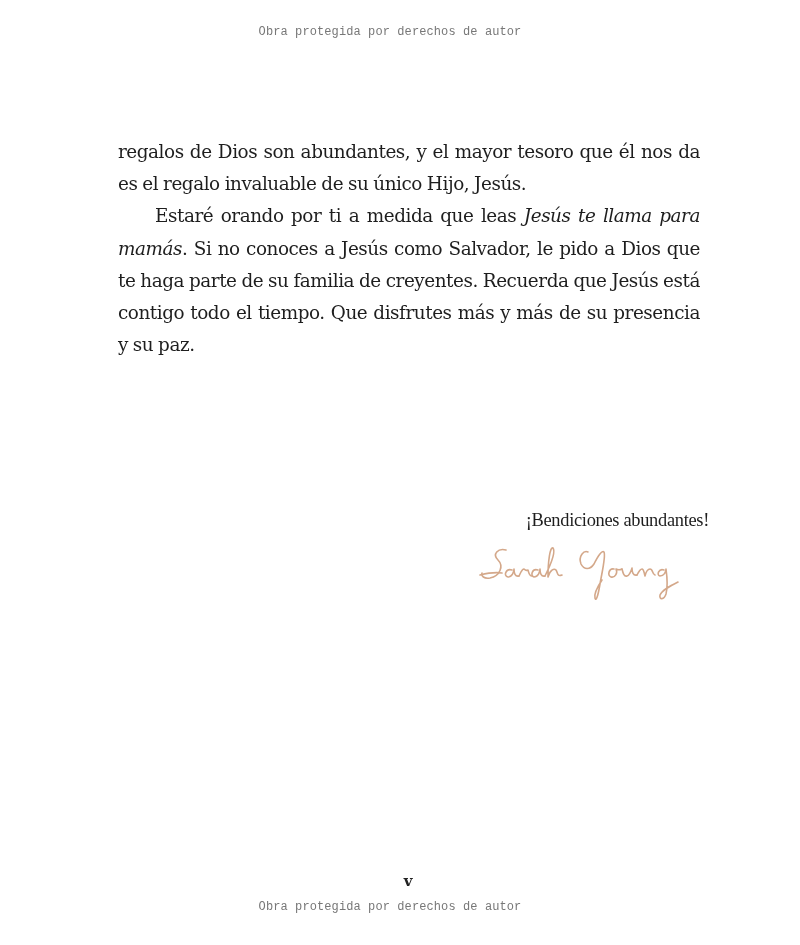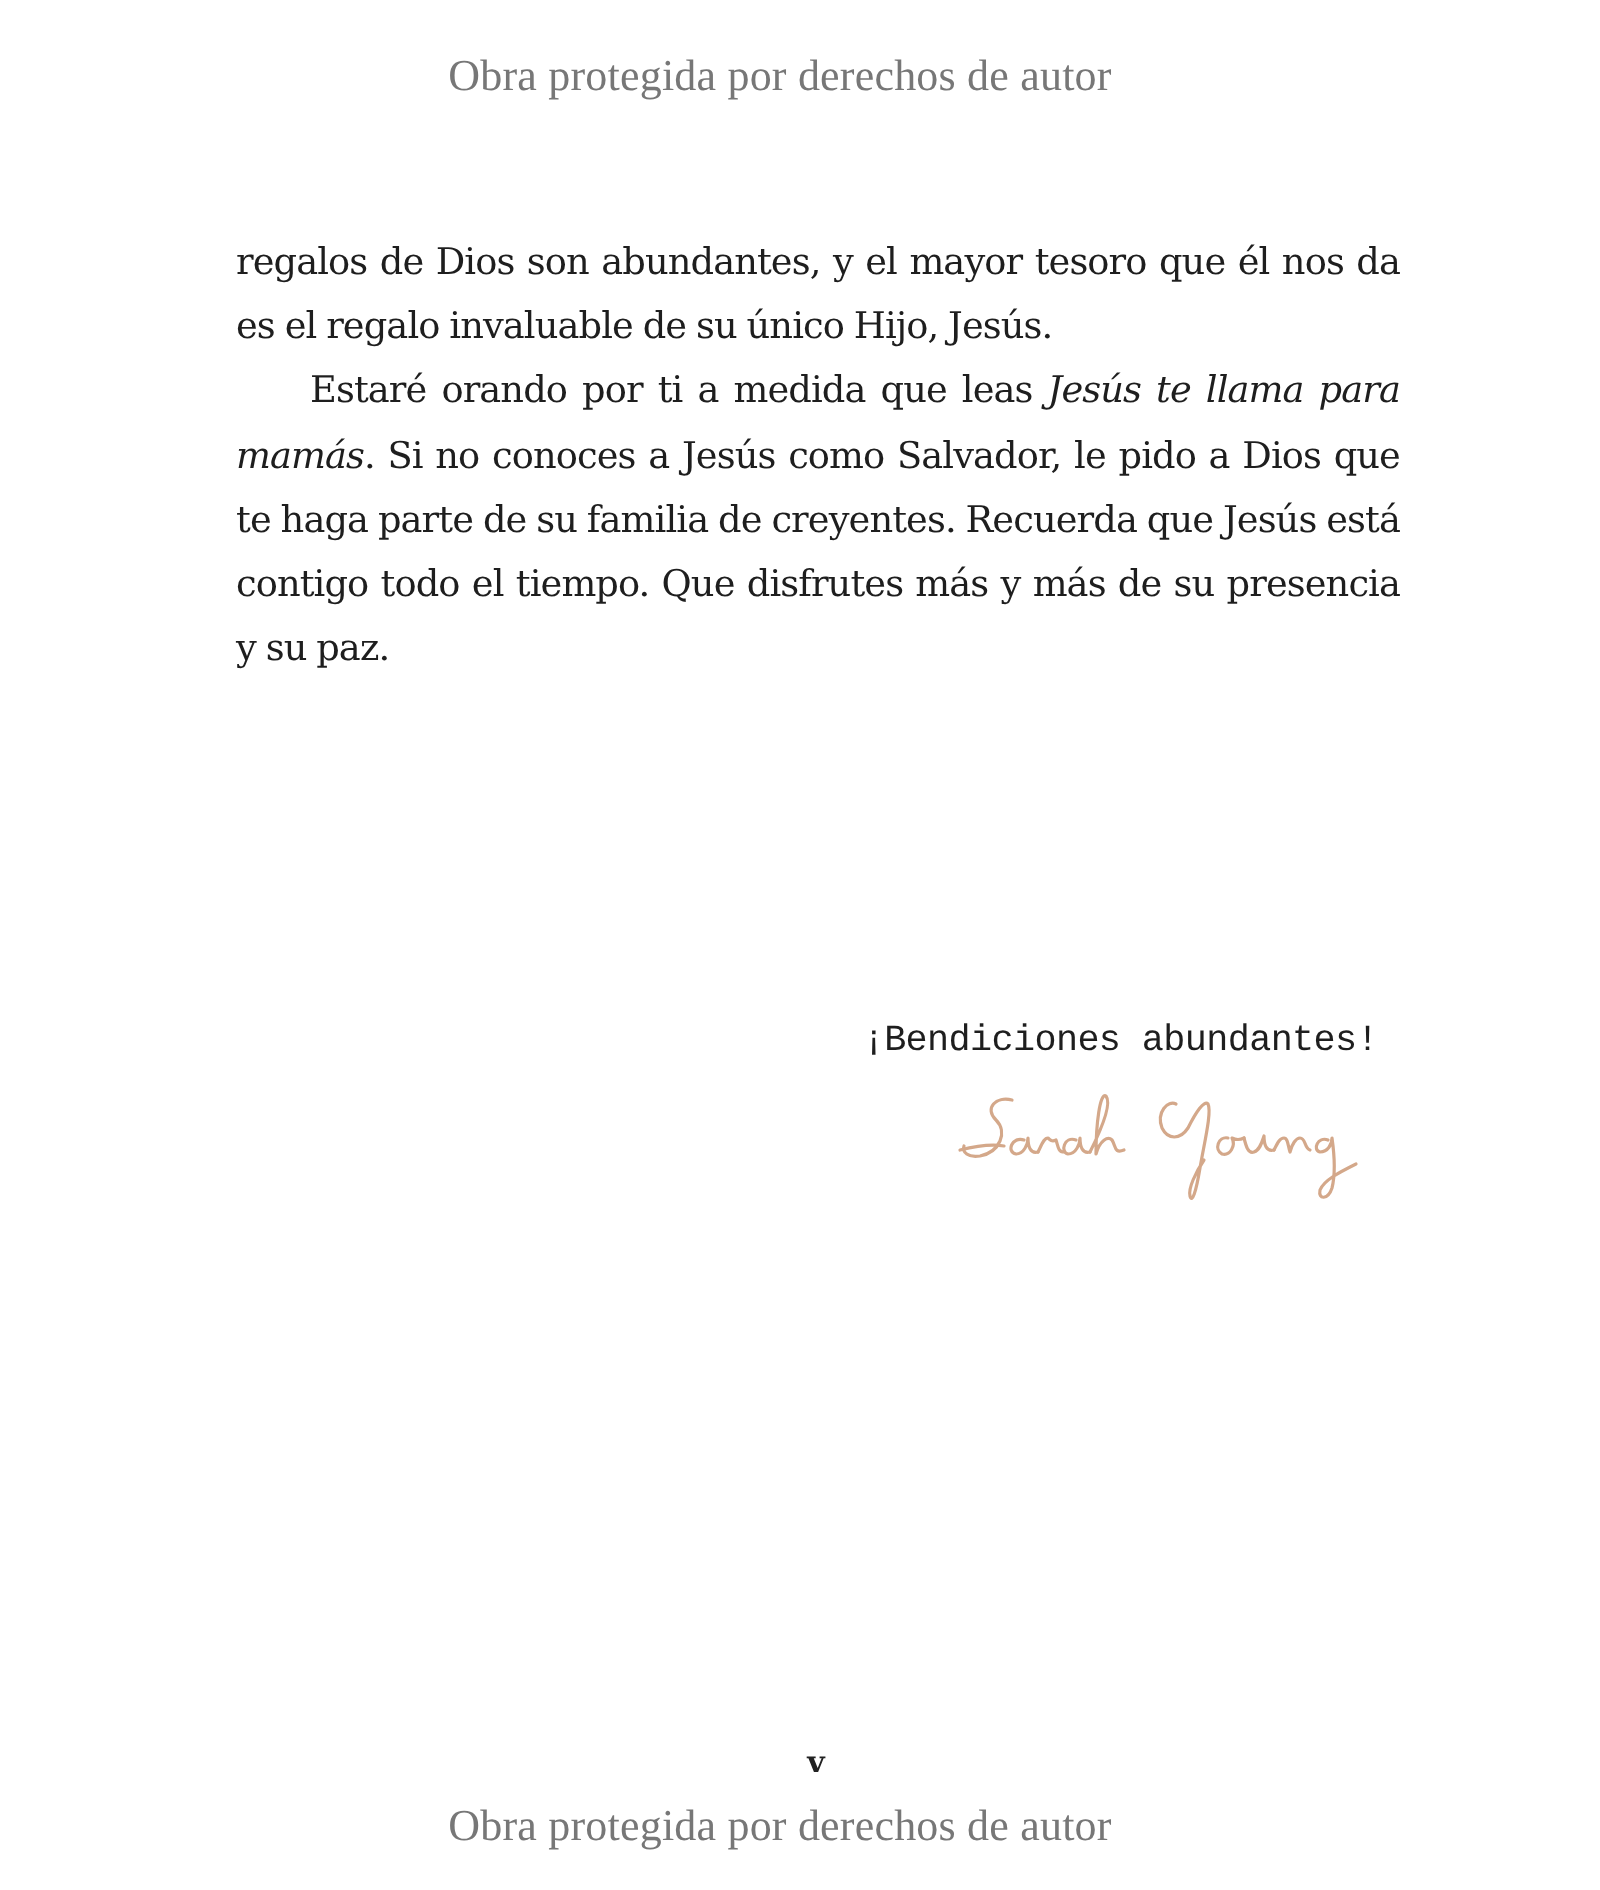--- a/index.html
+++ b/index.html
@@ -11,32 +11,32 @@
       width: 800px;
       height: 945px;
       position: relative;
       overflow: hidden;
     }
     .watermark {
       position: absolute;
       left: 0;
       width: 780px;
       text-align: center;
-      font-family: Liberation Serif, serif;
-      font-size: 22px;
+      font-family: Liberation Mono, monospace;
+      font-size: 12px;
       color: #777777;
       letter-spacing: 0.1px;
     }
     .watermark.top { top: 25px; }
     .watermark.bottom { top: 900px; }
 
     .body-text {
       position: absolute;
       left: 118px;
-      top: 116px;
+      top: 136px;
       width: 582px;
       font-family: "DejaVu Serif", serif;
       font-size: 18.4px;
       line-height: 32.2px;
       color: #1e1e1e;
       text-align: justify;
       letter-spacing: -0.45px;
       word-spacing: -0.5px;
     }
     .body-text p {
@@ -46,22 +46,22 @@
     .body-text p.indent {
       text-indent: 37px;
     }
     .body-text em {
       font-style: italic;
     }
 
     .closing {
       position: absolute;
       top: 510px;
-      right: 111px;
-      font-family: Liberation Mono, monospace;
+      right: 91px;
+      font-family: Liberation Serif, serif;
       font-size: 18.4px;
       color: #1e1e1e;
       letter-spacing: -0.3px;
     }
 
     .signature {
       position: absolute;
       left: 478px;
       top: 542px;
       width: 212px;

